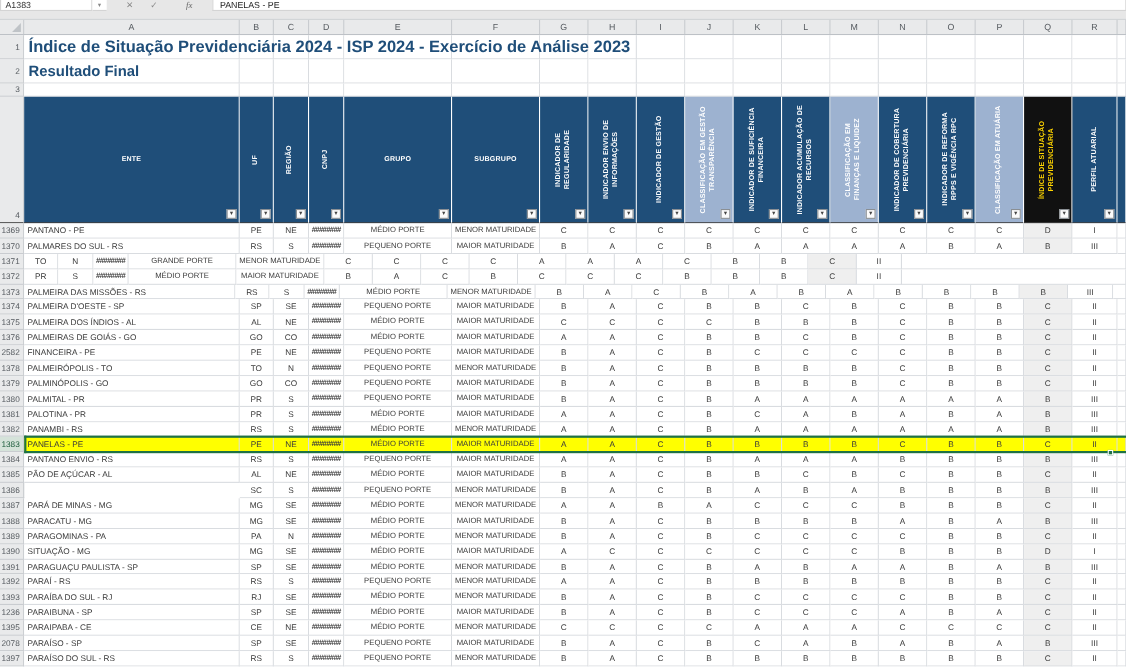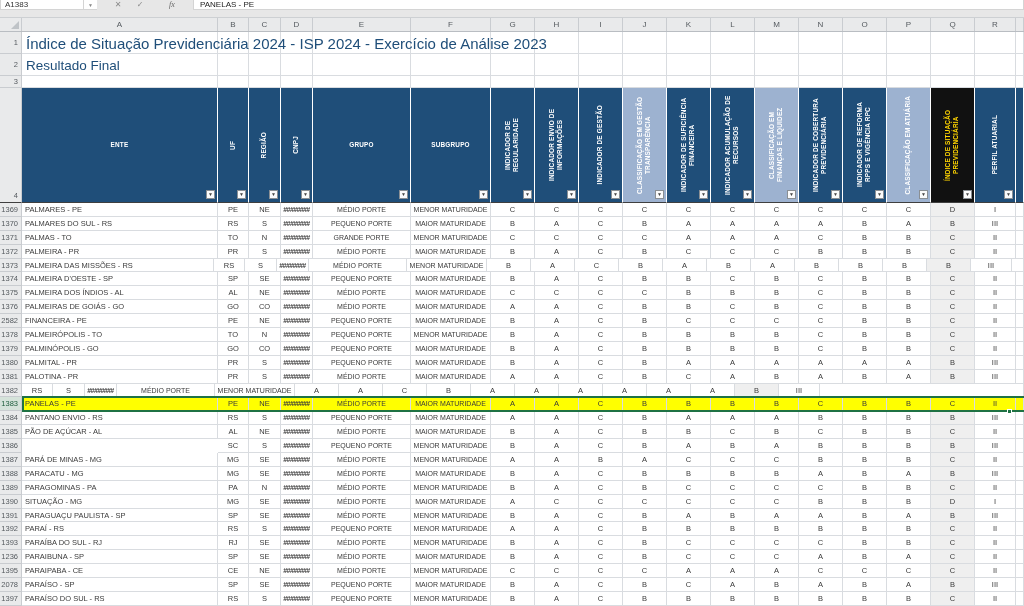--- a/index.html
+++ b/index.html
@@ -35,21 +35,21 @@
          border-bottom:1px solid #C9CCD0; font-size:7.5px; color:#555A5F;
          display:flex; align-items:center; justify-content:flex-end; padding-right:3px; }
   .cell { border-right:1px solid #D9DCE0; border-bottom:1px solid #D9DCE0;
           background:#fff; display:flex; align-items:center; justify-content:center;
           font-size:7.5px; color:#3A3A3A; overflow:hidden; white-space:nowrap; }
   .sliver { flex:1; }
 
   .toprow1, .toprow2 { height:22px; }
   .toprow3 { height:12px; }
   .overlay-title { position:absolute; left:26px; top:50%; transform:translateY(-50%);
-                   font-weight:normal; white-space:nowrap; z-index:3; }
+                   font-weight:bold; white-space:nowrap; z-index:3; }
   .t1 { font-size:15px; }
   .t2 { font-size:13.5px; }
 
   
   .hrow { height:115px; }
   .hrow .gut { align-items:flex-end; padding-bottom:2px; border-bottom:1px solid #3F3F3F; }
   .hcell { position:relative; border-right:1px solid #FFFFFF; border-bottom:1px solid #3F3F3F;
            display:flex; align-items:center; justify-content:center; }
   .hcell .hlab { font-size:6.4px; font-weight:bold; text-align:center; line-height:1.3;
                  letter-spacing:.2px; padding:0 2px; }
@@ -250,21 +250,21 @@
         <div class="fbtn">▼</div>
       </div>
       <div class="hcell rot" style="width: 41px; background: rgb(31, 78, 121); color: rgb(255, 255, 255);">
         <span class="hlab">PERFIL ATUARIAL</span>
         <div class="fbtn">▼</div>
       </div>
       <div class="hcell sliver" style="background: rgb(31, 78, 121);"></div>
     </div>
     <div class="row drow">
       <div class="gut">1369</div>
-      <div class="cell c-left" style="width: 196px;">PALMARES - PE</div>
+      <div class="cell c-left" style="width: 196px;">PANTANO - PE</div>
       <div class="cell" style="width: 31px;">PE</div>
       <div class="cell" style="width: 32px;">NE</div>
       <div class="cell c-cnpj" style="width: 32px;">########</div>
       <div class="cell c-small" style="width: 98px;">MÉDIO PORTE</div>
       <div class="cell c-small" style="width: 80px;">MENOR MATURIDADE</div>
       <div class="cell" style="width: 44px;">C</div>
       <div class="cell" style="width: 44px;">C</div>
       <div class="cell" style="width: 44px;">C</div>
       <div class="cell" style="width: 44px;">C</div>
       <div class="cell" style="width: 44px;">C</div>
@@ -294,21 +294,20 @@
       <div class="cell" style="width: 44px;">A</div>
       <div class="cell" style="width: 44px;">A</div>
       <div class="cell" style="width: 44px;">B</div>
       <div class="cell" style="width: 44px;">A</div>
       <div class="cell" style="width: 44px; background: rgb(239, 239, 239);">B</div>
       <div class="cell" style="width: 41px;">III</div>
       <div class="cell sliver"></div>
     </div>
     <div class="row drow">
       <div class="gut">1371</div>
-      <div class="cell c-left" style="width: 196px;">PALMAS - TO</div>
       <div class="cell" style="width: 31px;">TO</div>
       <div class="cell" style="width: 32px;">N</div>
       <div class="cell c-cnpj" style="width: 32px;">########</div>
       <div class="cell c-small" style="width: 98px;">GRANDE PORTE</div>
       <div class="cell c-small" style="width: 80px;">MENOR MATURIDADE</div>
       <div class="cell" style="width: 44px;">C</div>
       <div class="cell" style="width: 44px;">C</div>
       <div class="cell" style="width: 44px;">C</div>
       <div class="cell" style="width: 44px;">C</div>
       <div class="cell" style="width: 44px;">A</div>
@@ -316,21 +315,20 @@
       <div class="cell" style="width: 44px;">A</div>
       <div class="cell" style="width: 44px;">C</div>
       <div class="cell" style="width: 44px;">B</div>
       <div class="cell" style="width: 44px;">B</div>
       <div class="cell" style="width: 44px; background: rgb(239, 239, 239);">C</div>
       <div class="cell" style="width: 41px;">II</div>
       <div class="cell sliver"></div>
     </div>
     <div class="row drow">
       <div class="gut">1372</div>
-      <div class="cell c-left" style="width: 196px;">PALMEIRA - PR</div>
       <div class="cell" style="width: 31px;">PR</div>
       <div class="cell" style="width: 32px;">S</div>
       <div class="cell c-cnpj" style="width: 32px;">########</div>
       <div class="cell c-small" style="width: 98px;">MÉDIO PORTE</div>
       <div class="cell c-small" style="width: 80px;">MAIOR MATURIDADE</div>
       <div class="cell" style="width: 44px;">B</div>
       <div class="cell" style="width: 44px;">A</div>
       <div class="cell" style="width: 44px;">C</div>
       <div class="cell" style="width: 44px;">B</div>
       <div class="cell" style="width: 44px;">C</div>
@@ -536,20 +534,21 @@
       <div class="cell" style="width: 44px;">B</div>
       <div class="cell" style="width: 44px;">A</div>
       <div class="cell" style="width: 44px;">B</div>
       <div class="cell" style="width: 44px;">A</div>
       <div class="cell" style="width: 44px; background: rgb(239, 239, 239);">B</div>
       <div class="cell" style="width: 41px;">III</div>
       <div class="cell sliver"></div>
     </div>
     <div class="row drow">
       <div class="gut">1382</div>
+      <div class="cell c-left" style="width: 196px;">PANAMBI - RS</div>
       <div class="cell" style="width: 31px;">RS</div>
       <div class="cell" style="width: 32px;">S</div>
       <div class="cell c-cnpj" style="width: 32px;">########</div>
       <div class="cell c-small" style="width: 98px;">MÉDIO PORTE</div>
       <div class="cell c-small" style="width: 80px;">MENOR MATURIDADE</div>
       <div class="cell" style="width: 44px;">A</div>
       <div class="cell" style="width: 44px;">A</div>
       <div class="cell" style="width: 44px;">C</div>
       <div class="cell" style="width: 44px;">B</div>
       <div class="cell" style="width: 44px;">A</div>

